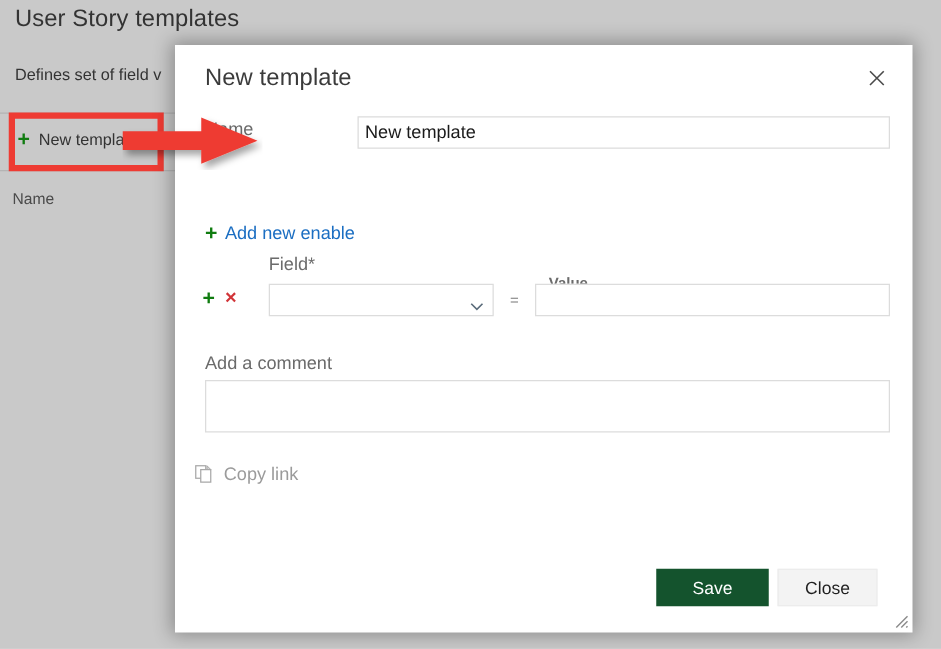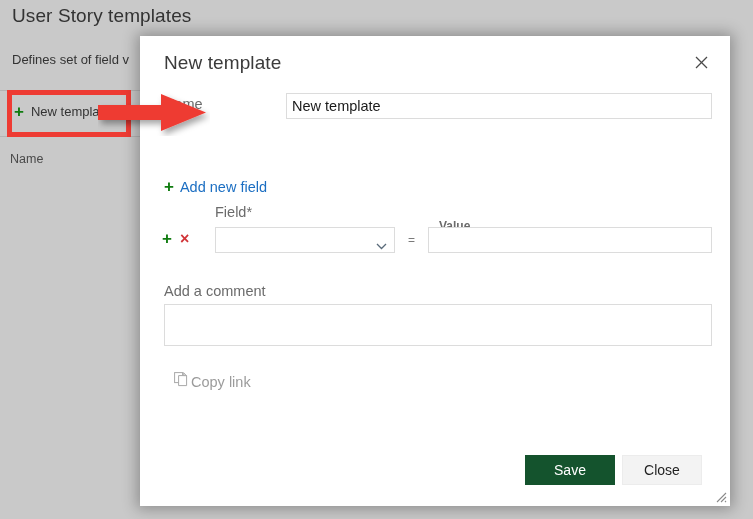--- a/index.html
+++ b/index.html
@@ -256,24 +256,24 @@
     font-size: 14.5px;
     color: #1a1a1a;
     padding: 4px 5px;
     resize: none;
     outline: none;
   }
 
   
   #copy-link {
     position: absolute;
-    left: 34px; top: 336px;
+    left: 16px; top: 336px;
     display: flex;
-    align-items: center;
-    gap: 3px;
+    align-items: flex-start;
+    gap: 9px;
     cursor: default;
   }
   #copy-link .label {
     font-size: 14.5px;
     color: #9b9b9b;
   }
   #copy-link-hint {
     position: absolute;
     left: 24px; top: 365px;
     font-size: 14.5px;
@@ -355,21 +355,21 @@
   </div>
 
   <div class="form-row" id="row-name">
     <span class="form-label">Name</span>
     <input class="form-input" type="text" value="New template" style="">
   </div>
 
 
   <div id="add-new-field">
     <span class="plus">+</span>
-    <span class="label">Add new field</span>
+    <span class="label">Add new enable</span>
   </div>
 
   <div id="field-header-field">Field*</div>
   <div id="field-header-value">Value</div>
 
   <div id="field-row">
     <span id="field-row-add">+</span>
     <span id="field-row-remove">×</span>
 
     <div id="field-select">

